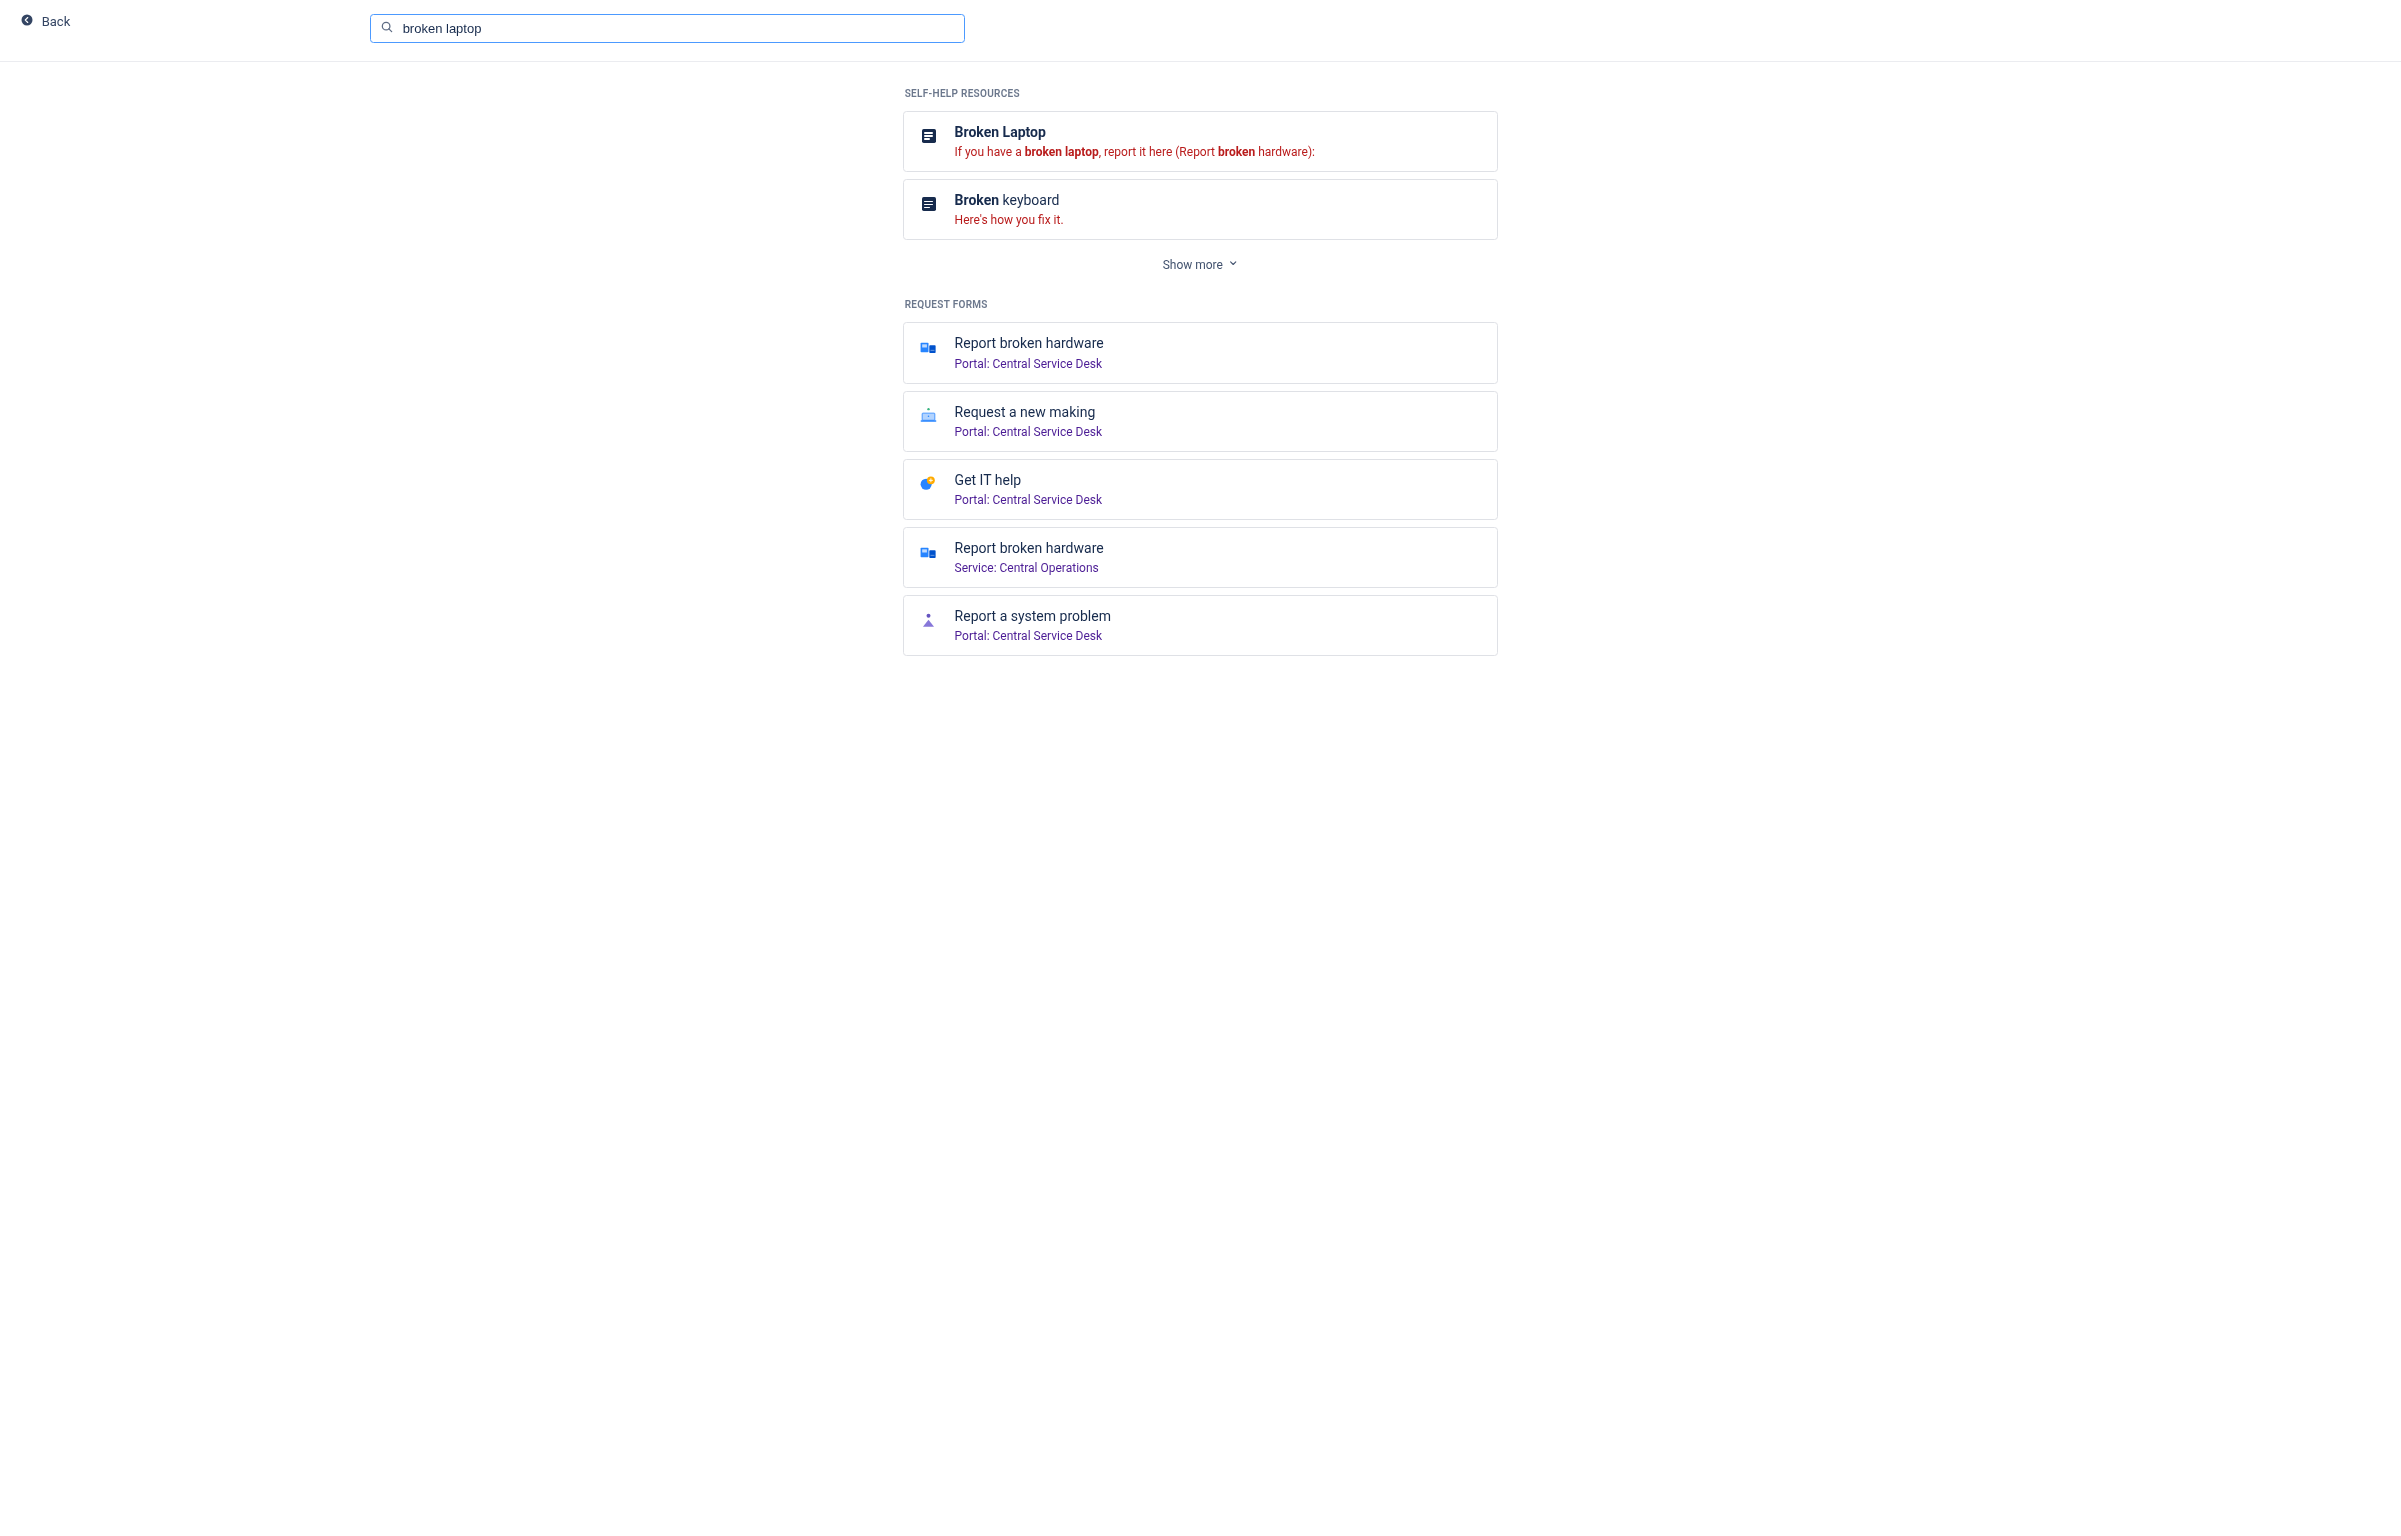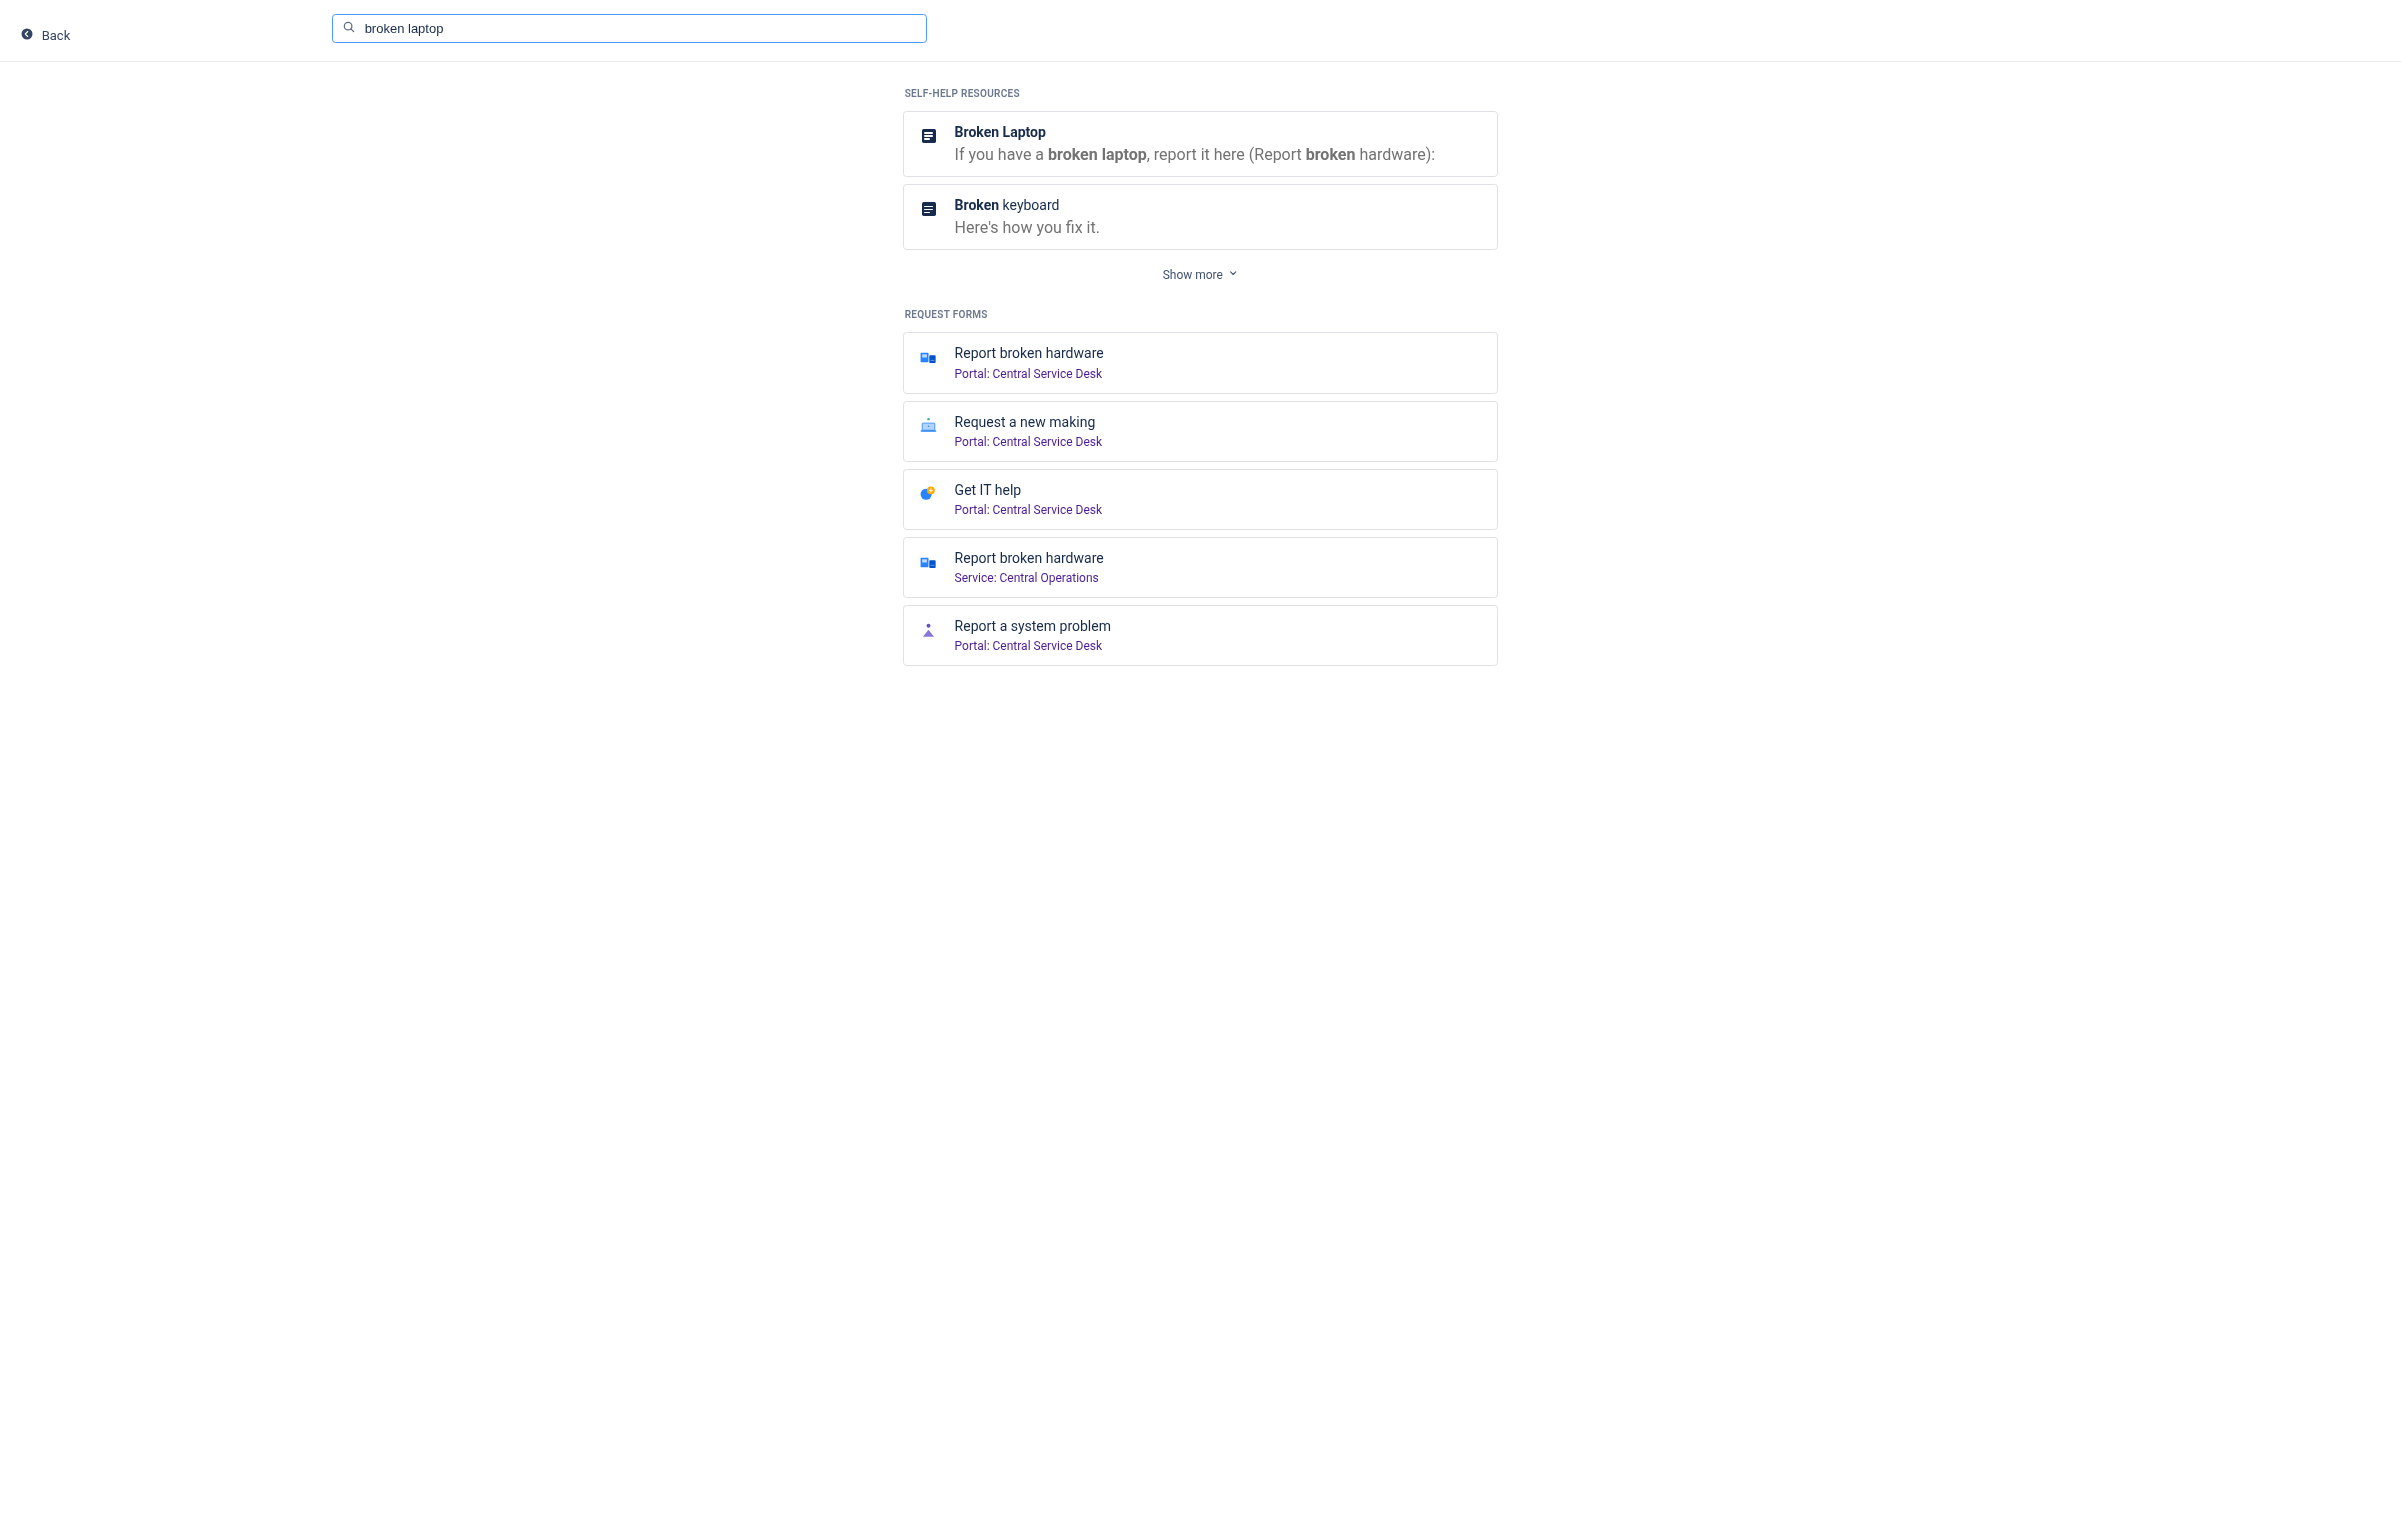--- a/index.html
+++ b/index.html
@@ -8,23 +8,24 @@
       padding: 0;
     }
     body {
       font-family: -apple-system, BlinkMacSystemFont, "Segoe UI", Roboto, "Helvetica Neue", Arial, sans-serif;
       background: #fff;
       color: #172B4D;
       font-size: 12px;
     }
     .header-bar {
       display: flex;
-      align-items: flex-end;
+      align-items: flex-start;
       padding: 14px 21px 17.3px 21px;
       border-bottom: 0.9px solid #ebecf0;
+      gap: 38px;
     }
     .back-button {
       display: flex;
       align-items: center;
       gap: 8.7px;
       color: #344563;
       cursor: pointer;
       font-size: 13px;
       margin-right: 35px;
     }
@@ -97,22 +98,22 @@
     }
     .card-title {
       font-size: 14px;
       color: #172B4D;
       margin-bottom: 5.2px;
     }
     .card-title strong {
       font-weight: 700;
     }
     .card-desc {
-      font-size: 16px;
-      color: #737373;
+      font-size: 12px;
+      color: #b91c1c;
     }
     .card-desc strong {
       font-weight: 700;
     }
     .card-portal {
       font-size: 12px;
       color: #4c1d95;
     }
     .show-more {
       display: flex;

